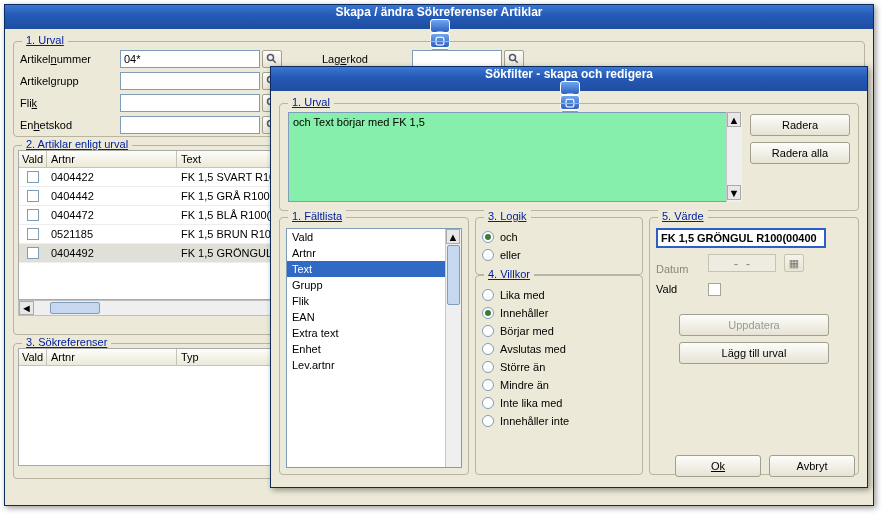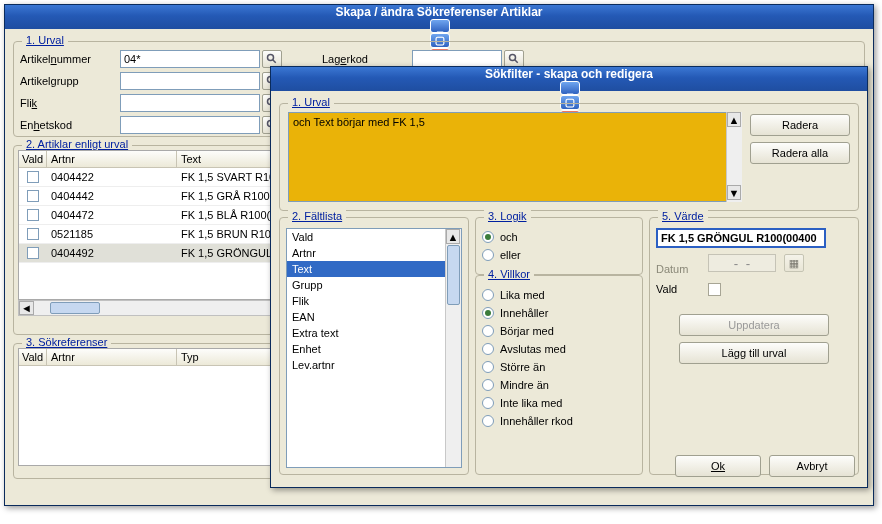--- a/index.html
+++ b/index.html
@@ -101,21 +101,21 @@
   .col-text { flex:1; }
   .tr.selected { background:#e0e0d8; }
   .hscroll { height:16px; background:#efefef; border:1px solid #c0c0c0; display:flex; align-items:center;}
   .hscroll .thumb { width:50px;height:12px;background:#c6d8f0;border:1px solid #7f9db9;border-radius:2px;margin-left:16px;}
   .hscroll .arr { width:15px;height:14px;border:1px solid #aaa;background:#e8e8e8;display:flex;align-items:center;justify-content:center;}
 
   
   .dialog { left:270px; top:66px; width:598px; height:422px; z-index:10;}
   .dialog .win-content { padding:4px 8px 8px 8px; height:calc(100% - 24px); }
   .urval-box {
-    border:1px solid #7f9db9; background:#eab308; height:90px; padding:3px 4px;
+    border:1px solid #7f9db9; background:#86efac; height:90px; padding:3px 4px;
   }
   .urval-box-wrap { display:flex; gap:8px; }
   .side-btns { display:flex; flex-direction:column; gap:6px; width:100px; margin-top:2px;}
   .btn {
     border:1px solid #a0a090;
     background:linear-gradient(#fdfdfb,#e6e3d4);
     height:22px;
     border-radius:3px;
     font:inherit;
     cursor:default;
@@ -326,21 +326,21 @@
         <div class="side-btns">
           <button class="btn">Radera</button>
           <button class="btn">Radera alla</button>
         </div>
       </div>
     </div>
 
     <div class="panels">
 
       <div class="panel" style="width:190px;">
-        <div class="panel-title"><span class="num">2. Fältlista</span></div>
+        <div class="panel-title"><span class="num">1. Fältlista</span></div>
         <div class="listbox" id="faltlista-box">
           <div class="item">Vald</div>
             <div class="item">Artnr</div>
             <div class="item selected">Text</div>
             <div class="item">Grupp</div>
             <div class="item">Flik</div>
             <div class="item">EAN</div>
             <div class="item">Extra text</div>
             <div class="item">Enhet</div>
             <div class="item">Lev.artnr</div>
@@ -395,21 +395,21 @@
               <div class="radio-row">
                 <span class="radio"></span>
                 <span>Mindre än</span>
               </div>
               <div class="radio-row">
                 <span class="radio"></span>
                 <span>Inte lika med</span>
               </div>
               <div class="radio-row">
                 <span class="radio"></span>
-                <span>Innehåller rkod</span>
+                <span>Innehåller inte</span>
               </div>
             </div>
         </div>
       </div>
 
       <div class="panel" style="flex:1;">
         <div class="panel-title"><span class="num">5. Värde</span></div>
         <input class="value-input" value="FK 1,5 GRÖNGUL R100(00400" style="">
         <div class="date-row">
           <span class="greyed" style="width:46px;margin-top:12px;">Datum</span>

